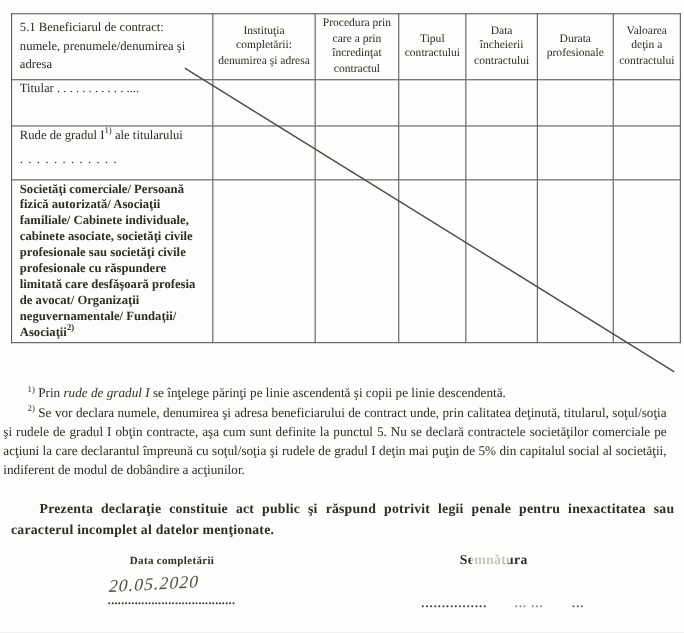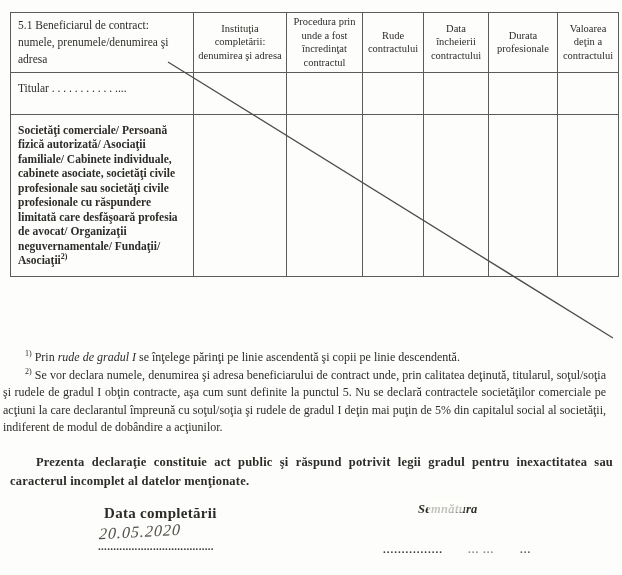--- a/index.html
+++ b/index.html
@@ -39,21 +39,21 @@
   table.contracts thead th.first {
     text-align: left;
     font-size: 11.5px;
     padding: 4px 7px;
     line-height: 1.45;
   }
   table.contracts tbody td {
     vertical-align: top;
     font-size: 11.5px;
     line-height: 14.5px;
-    padding: 8px 7px;
+    padding: 1px 7px;
   }
   tr.r1 td { height: 42px; }
   tr.r2 td { height: 44px; }
   tr.r3 td { height: 49px; }
   tr.r4 td { height: 103px; font-weight: bold; }
   .row-dots2 { margin-top: 8px; letter-spacing: 1px; }
   sup.marker {
     font-size: 8px;
     vertical-align: super;
     line-height: 0;
@@ -91,24 +91,24 @@
     font-size: 12.5px;
     line-height: 19px;
     text-align: justify;
     text-indent: 26px;
     letter-spacing: 0.2px;
   }
 
   
   .date-label {
     position: absolute;
-    left: 104px;
+    left: 118px;
     top: 505px;
     font-weight: bold;
-    font-size: 15px;
+    font-size: 10px;
     letter-spacing: 0.3px;
   }
   .date-value {
     position: absolute;
     left: 99px;
     top: 523px;
     font-size: 16px;
     font-style: italic;
     color: #514e4a;
     transform: rotate(-3deg) skewX(-6deg);
@@ -123,21 +123,20 @@
     letter-spacing: 0.3px;
     color: #3a3835;
   }
   .sig-label {
     position: absolute;
     left: 418px;
     top: 502px;
     font-weight: bold;
     font-size: 12.5px;
     letter-spacing: 0.3px;
-    font-style: italic;
   }
   .sig-smudge {
     position: absolute;
     left: 428px;
     top: 500px;
     width: 36px;
     height: 13px;
     background: rgba(253,253,251,0.72);
     transform: rotate(-2deg);
     border-radius: 3px;
@@ -165,37 +164,49 @@
         <col style="width:76px">
       <col style="width:61px">
         <col style="width:65px">
         <col style="width:69px">
       <col style="width:61px">
     </colgroup>
     <thead>
       <tr>
         <th class="first">5.1 Beneficiarul de contract: numele, prenumele/denumirea şi adresa</th>
         <th>Instituţia completării: denumirea şi adresa</th>
-        <th>Procedura prin unde a fost încredinţat contractul</th>
-        <th>Rude contractului</th>
+        <th>Procedura prin care a prin încredinţat contractul</th>
+        <th>Tipul contractului</th>
         <th>Data încheierii contractului</th>
         <th>Durata profesionale</th>
         <th>Valoarea deţin a contractului</th>
       </tr>
     </thead>
     <tbody>
       <tr class="r1">
         <td><span>Titular . . . . . . . . . . . ....</span></td>
         <td></td>
         <td></td>
         <td></td>
         <td></td>
         <td></td>
         <td></td>
       </tr>
+      <tr class="r3">
+        <td>
+          <span>Rude de gradul I</span><sup class="marker">1)</sup><span> ale titularului</span>
+          <div class="row-dots2">. . . . . . . . . . . .</div>
+        </td>
+        <td></td>
+        <td></td>
+        <td></td>
+        <td></td>
+        <td></td>
+        <td></td>
+      </tr>
       <tr class="r4">
         <td><span>Societăţi comerciale/ Persoană fizică autorizată/ Asociaţii familiale/ Cabinete individuale, cabinete asociate, societăţi civile profesionale sau societăţi civile profesionale cu răspundere limitată care desfăşoară profesia de avocat/ Organizaţii neguvernamentale/ Fundaţii/ Asociaţii</span><sup class="marker">2)</sup></td>
         <td></td>
         <td></td>
         <td></td>
         <td></td>
         <td></td>
         <td></td>
       </tr>
     </tbody>
@@ -203,21 +214,21 @@
 
   <svg class="diag" width="622" height="575">
     <line x1="168" y1="62" x2="613" y2="338" stroke="#4e4c49" stroke-width="1.3"></line>
   </svg>
 
   <div class="footnotes">
     <p class="footnote"><sup class="marker">1)</sup> <span>Prin </span><span class="it">rude de gradul I</span><span> se înţelege părinţi pe linie ascendentă şi copii pe linie descendentă.</span></p>
     <p class="footnote"><sup class="marker">2)</sup><span> Se vor declara numele, denumirea şi adresa beneficiarului de contract unde, prin calitatea deţinută, titularul, soţul/soţia şi rudele de gradul I obţin contracte, aşa cum sunt definite la punctul 5. Nu se declară contractele societăţilor comerciale pe acţiuni la care declarantul împreună cu soţul/soţia şi rudele de gradul I deţin mai puţin de 5% din capitalul social al societăţii, indiferent de modul de dobândire a acţiunilor.</span></p>
   </div>
 
-  <p class="statement">Prezenta declaraţie constituie act public şi răspund potrivit legii gradul pentru inexactitatea sau caracterul incomplet al datelor menţionate.</p>
+  <p class="statement">Prezenta declaraţie constituie act public şi răspund potrivit legii penale pentru inexactitatea sau caracterul incomplet al datelor menţionate.</p>
 
   <div class="date-label">Data completării</div>
   <div class="date-value">20.05.2020</div>
   <div class="date-dots">......................................</div>
 
   <div class="sig-label">Semnătura</div>
   <div class="sig-smudge"></div>
   <div class="sig-dots-1">................</div>
   <div class="sig-dots-2">... ...</div>
   <div class="sig-dots-3">...</div>

